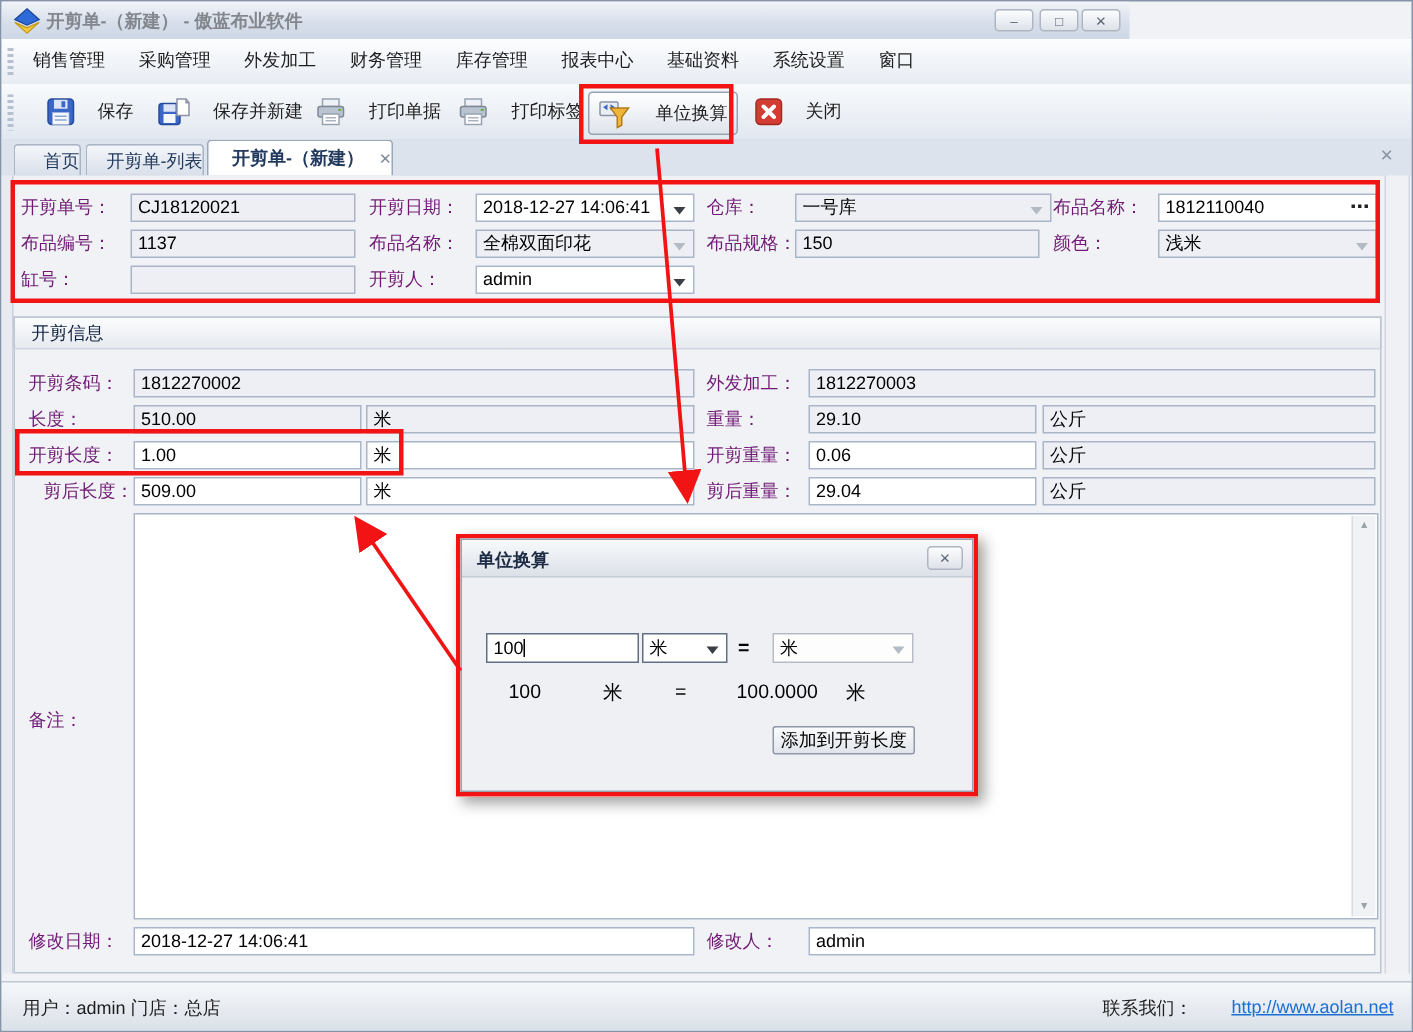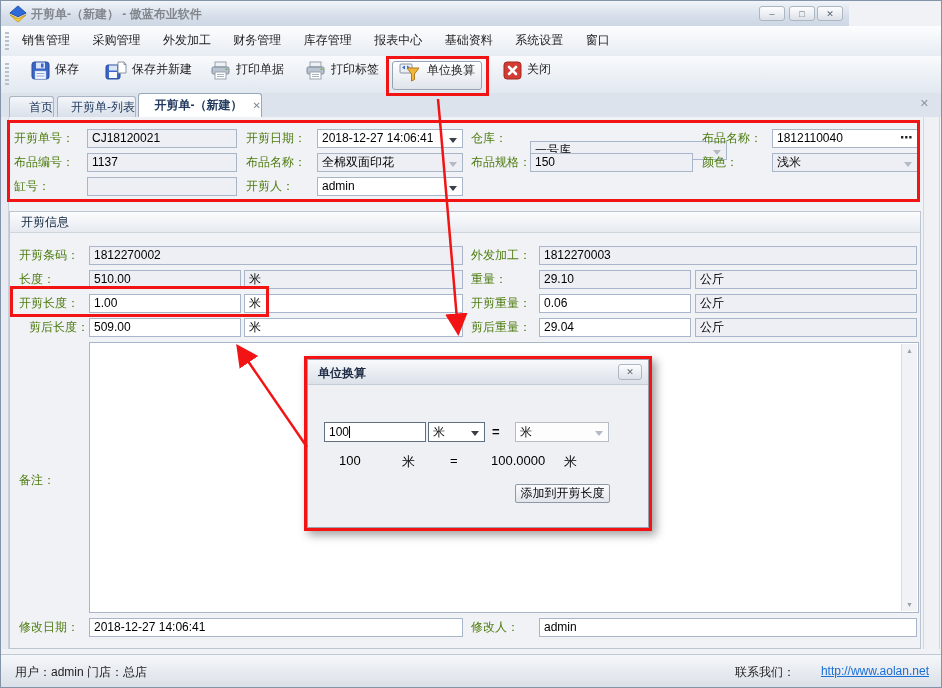--- a/index.html
+++ b/index.html
@@ -3,55 +3,55 @@
 <meta charset="utf-8">
 <style>
   html,body{margin:0;padding:0;background:#fff;}
   #window{
     position:relative;width:942px;height:688px;overflow:hidden;
     font-family:"Liberation Sans","DejaVu Sans",sans-serif;
     background:#f0f2f6;border:1px solid #8494a8;box-sizing:border-box;
   }
   .abs{position:absolute;}
   
-  #titlebar{left:0;top:0;width:848px;height:25px;
+  #titlebar{left:0;top:0;width:752px;height:25px;
     background:linear-gradient(#f1f4f9,#d6deea 60%,#cdd7e5);
     border-bottom:1px solid #b9c4d2;}
   #title-text{left:30px;top:5px;font-size:12px;font-weight:bold;color:#83878d;white-space:nowrap;}
   .winbtn{top:5px;width:26px;height:15px;border:1px solid #aeb6c2;border-radius:3px;
     background:linear-gradient(#fdfdfe,#dde2e9);color:#5c6570;font-size:9px;
     text-align:center;line-height:14px;box-sizing:border-box;cursor:default;}
   
   #menubar{left:0;top:25px;width:940px;height:30px;
     background:linear-gradient(#fcfdfe,#e7ecf3);border-bottom:1px solid #c8d1dd;}
   .menu-item{display:inline-block;padding:0 9px;font-size:12px;color:#1d1d1d;line-height:29px;cursor:default;}
   #menu-items{left:12px;top:0;}
   .grip{width:4px;background:repeating-linear-gradient(to bottom,#b6c0ce 0 2px,rgba(0,0,0,0) 2px 4px);}
   
   #toolbar{left:0;top:55px;width:940px;height:37px;
     background:linear-gradient(#f8fafc,#e2e8f0);border-bottom:1px solid #c8d1dd;}
-  .tbtn{top:5px;height:27px;display:flex;gap:5px;padding:0 6px;
+  .tbtn{top:5px;height:27px;display:flex;align-items:center;gap:15px;padding:0 6px;
     font-size:12px;color:#1d1d1d;border-radius:3px;cursor:default;}
   .tbtn svg{flex:0 0 auto;}
   #btn-unit{border:1px solid #98a2b0;background:linear-gradient(#ffffff,#dfe4ec);}
   
   #tabstrip{left:0;top:92px;width:940px;height:24px;background:#dde3ed;border-bottom:1px solid #c3ccd9;}
   .tab{box-sizing:border-box;font-size:12px;color:#223a5e;text-align:right;cursor:default;}
   .tab.inactive{top:3px;height:21px;line-height:20px;background:linear-gradient(#f4f6fa,#d9e0ea);
     border:1px solid #a9b4c4;border-bottom:none;border-radius:3px 3px 0 0;}
   .tab.active{top:0;height:24px;line-height:23px;background:#ffffff;
     border:1px solid #9aa7b8;border-bottom:none;border-radius:3px 3px 0 0;font-weight:bold;}
   .tabx{font-size:10px;color:#7c8796;margin-left:10px;cursor:pointer;}
   #strip-close{right:12px;top:4px;font-size:11px;color:#8b95a3;cursor:pointer;}
   
   #content{left:0;top:116px;width:940px;height:537px;background:#f0f2f6;}
   #left-rail{left:0;top:116px;width:7px;height:532px;background:#e8ecf2;border-right:1px solid #c9d1dc;}
   #vscroll{left:922px;top:116px;width:15px;height:532px;background:#f0f1f4;
     border-left:1px solid #d2d7df;border-right:1px solid #d2d7df;}
-  .lbl{font-size:12px;color:#4d7c0f;line-height:19px;white-space:nowrap;}
+  .lbl{font-size:12px;color:#701a75;line-height:19px;white-space:nowrap;}
   .fld{height:19px;background:#fff;border:1px solid #a9b6ca;box-sizing:border-box;
     font-size:12px;line-height:17px;padding:0 4px;color:#000;white-space:nowrap;overflow:hidden;}
   .fld.dis{background:#edeff4;}
   .car{position:absolute;right:5px;top:8px;width:0;height:0;
     border:4px solid rgba(0,0,0,0);border-bottom:none;border-top:5px solid #3a3f46;}
   .car.g{border-top-color:#b3bac4;}
   .ell{position:absolute;right:4px;top:0;font-size:13px;font-weight:bold;color:#222;line-height:16px;cursor:pointer;}
   
   #groupbox{left:8px;top:210px;width:912px;height:438px;border:1px solid #bcc5d1;box-sizing:border-box;background:#f0f2f6;}
   #group-hdr{left:8px;top:210px;width:912px;height:22px;box-sizing:border-box;
@@ -204,21 +204,21 @@
 
   <div id="content" class="abs"></div>
   <div id="left-rail" class="abs"></div>
   <div id="vscroll" class="abs"></div>
 
   <div class="lbl abs" style="left:13px;top:128px">开剪单号：</div>
   <div class="fld dis abs" style="left:86px;top:128px;width:150px"><span>CJ18120021</span></div>
   <div class="lbl abs" style="left:245px;top:128px">开剪日期：</div>
   <div class="fld abs" style="left:316px;top:128px;width:146px"><span>2018-12-27 14:06:41</span><span class="car"></span></div>
   <div class="lbl abs" style="left:470px;top:128px">仓库：</div>
-  <div class="fld dis abs" style="left:529px;top:140px;width:197px"><span>一号库</span><span class="car g"></span></div>
+  <div class="fld dis abs" style="left:529px;top:128px;width:171px"><span>一号库</span><span class="car g"></span></div>
   <div class="lbl abs" style="left:701px;top:128px">布品名称：</div>
   <div class="fld abs" style="left:771px;top:128px;width:146px"><span>1812110040</span><span class="ell">⋯</span></div>
 
   <div class="lbl abs" style="left:13px;top:152px">布品编号：</div>
   <div class="fld dis abs" style="left:86px;top:152px;width:150px"><span>1137</span></div>
   <div class="lbl abs" style="left:245px;top:152px">布品名称：</div>
   <div class="fld dis abs" style="left:316px;top:152px;width:146px"><span>全棉双面印花</span><span class="car g"></span></div>
   <div class="lbl abs" style="left:470px;top:152px">布品规格：</div>
   <div class="fld dis abs" style="left:529px;top:152px;width:163px"><span>150</span></div>
   <div class="lbl abs" style="left:701px;top:152px">颜色：</div>

